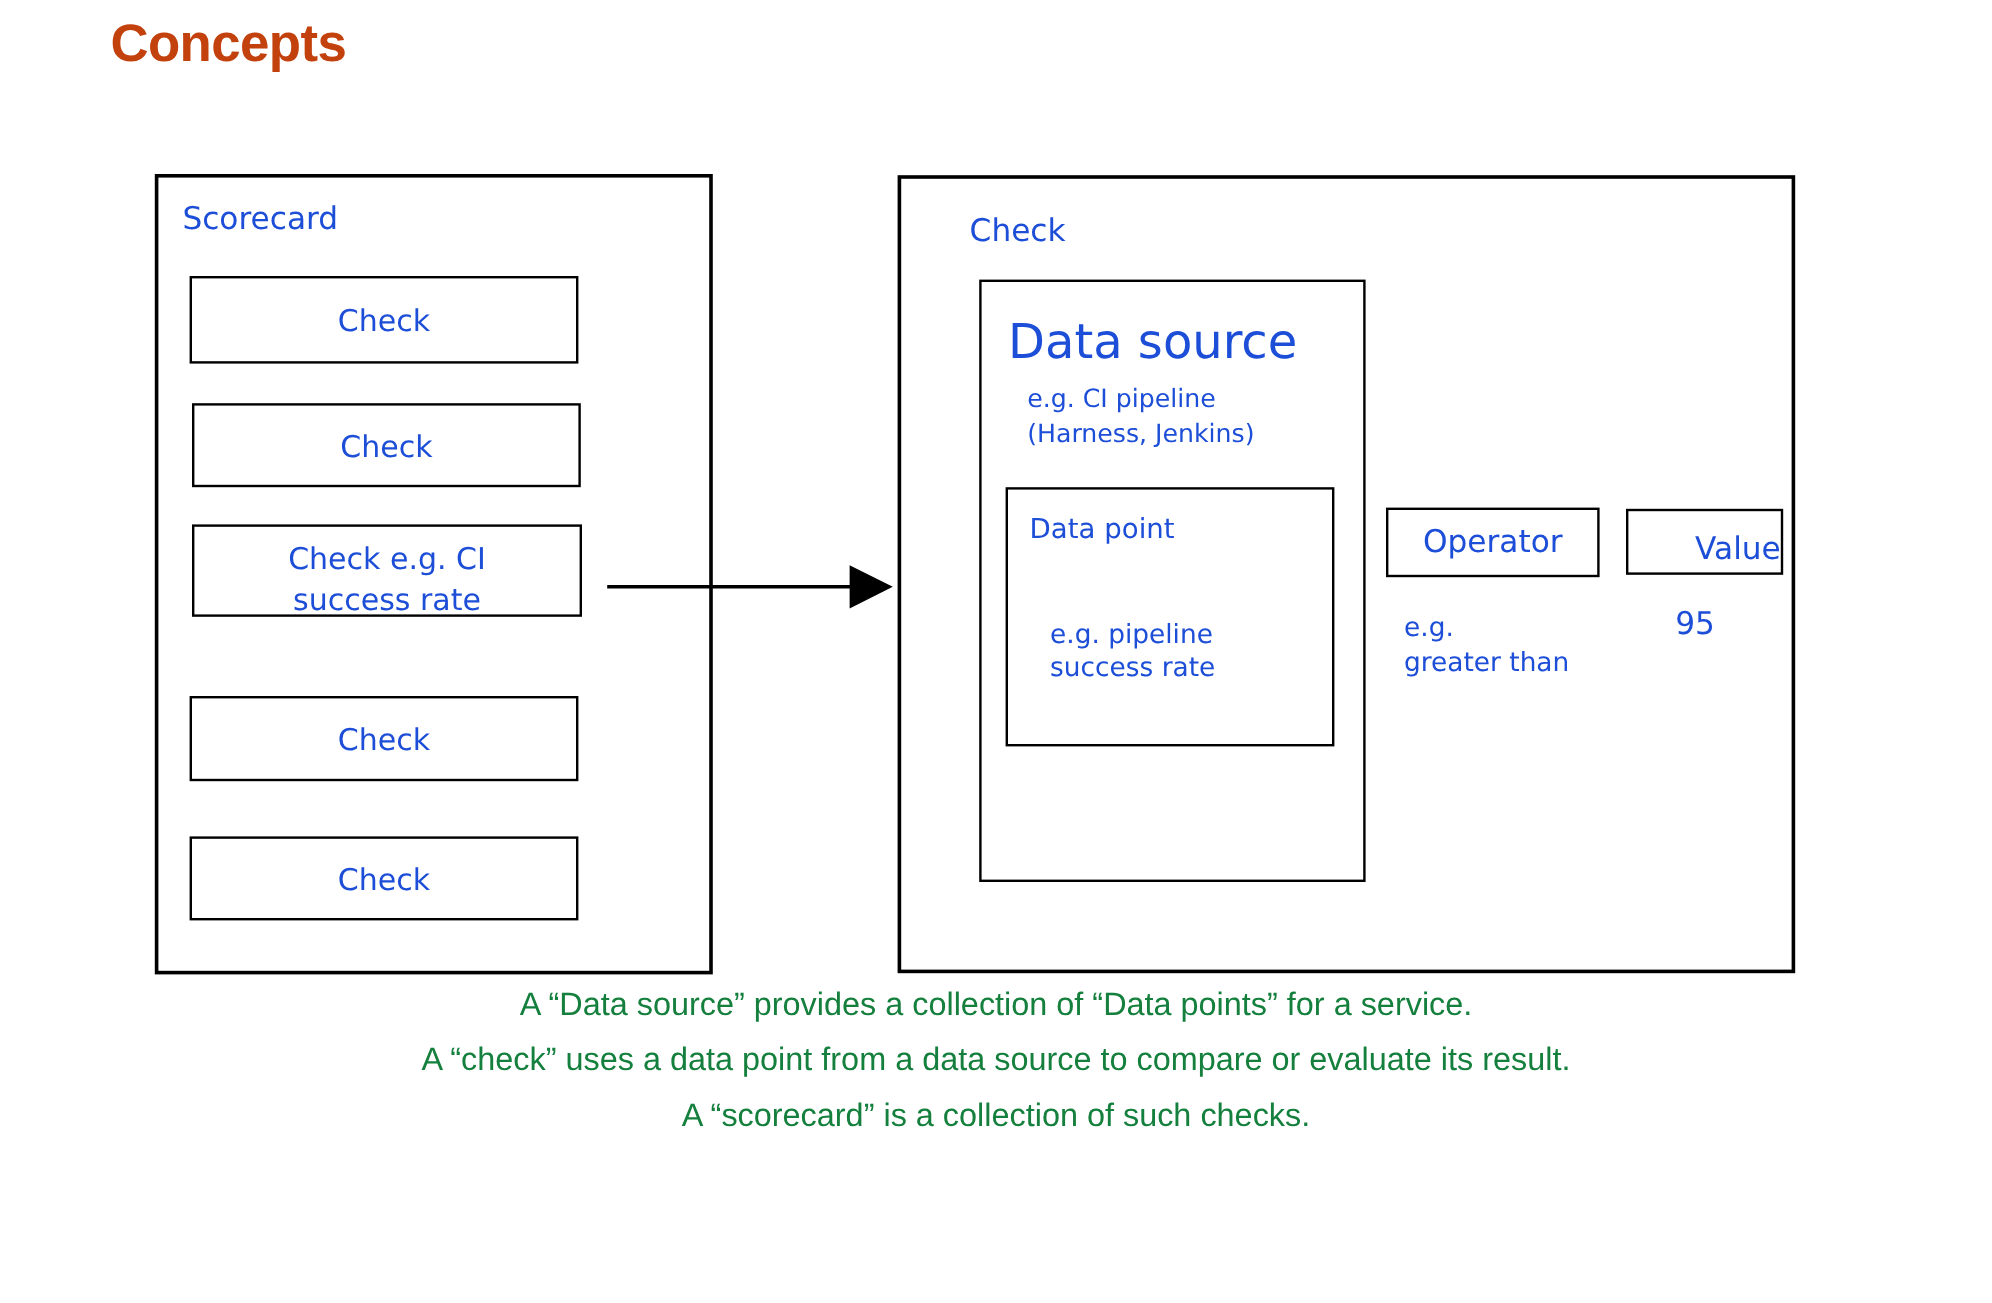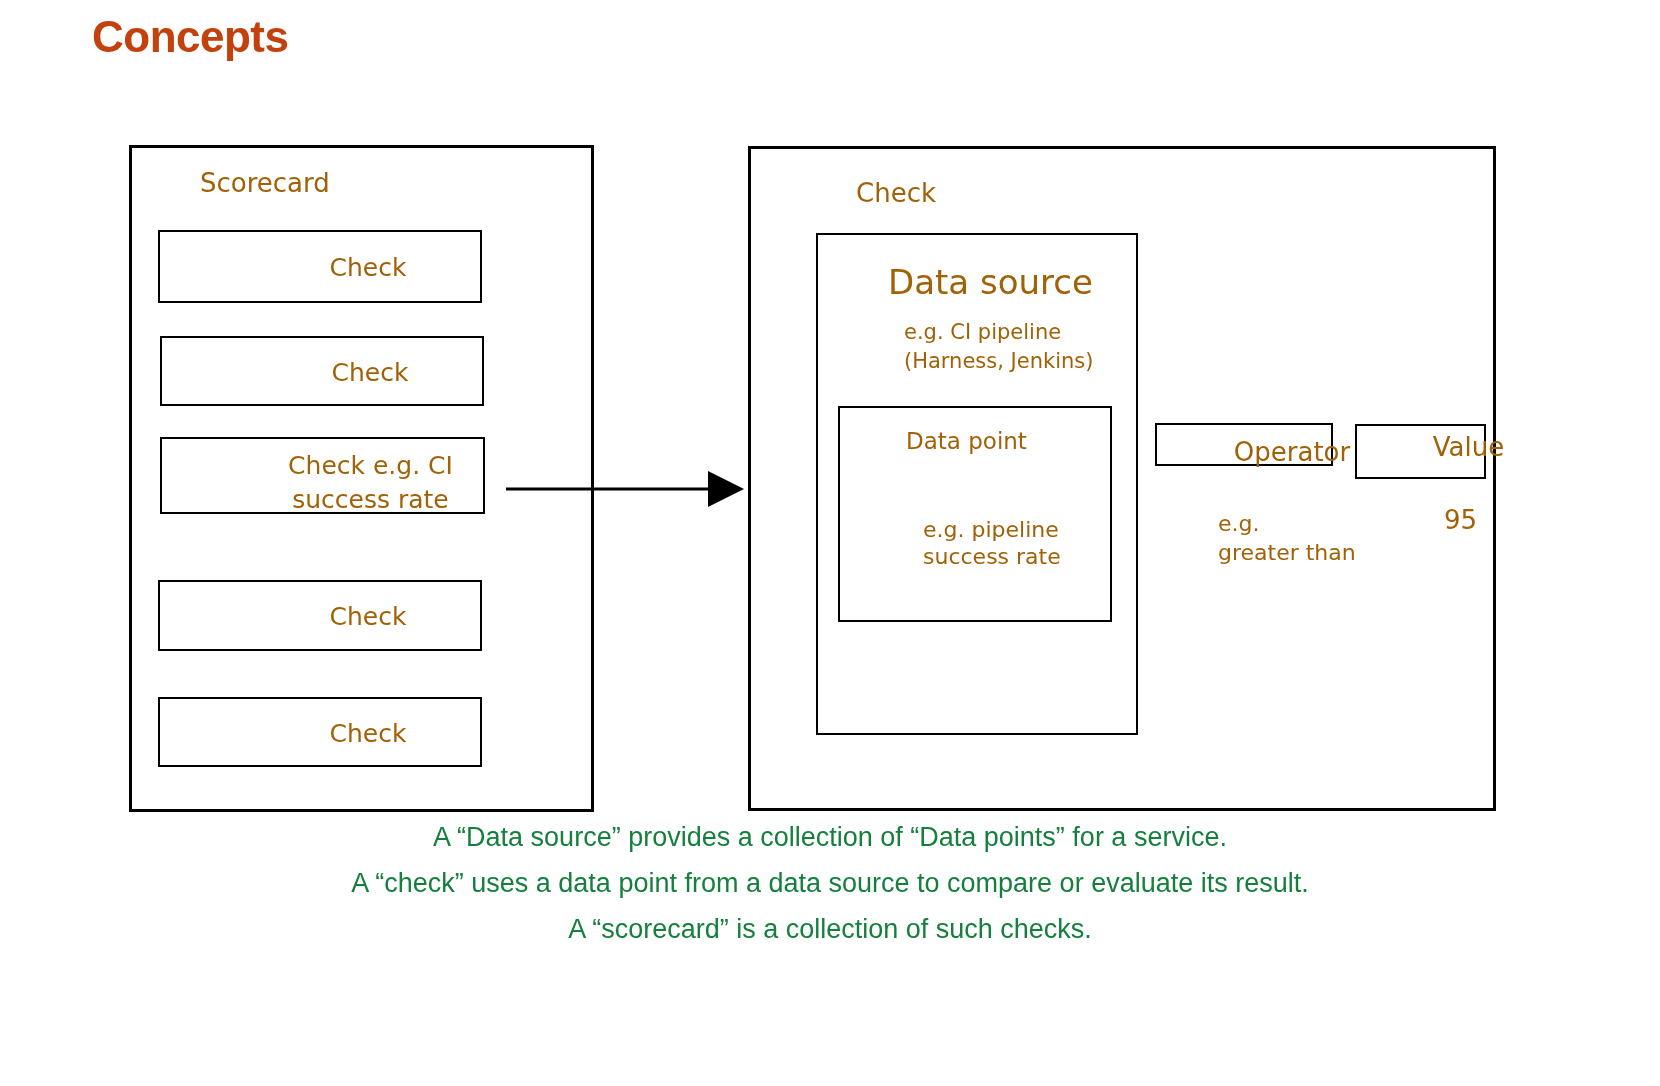--- a/index.html
+++ b/index.html
@@ -40,35 +40,34 @@
     position: absolute;
     box-sizing: border-box;
     border: 3px solid #000000;
     background: transparent;
   }
   .sketch-box.thin { border-width: 2px; }
 
   .hand {
     position: absolute;
     font-family: "DejaVu Sans", sans-serif;
-    color: #a16207;
+    color: #1d4ed8;
     white-space: pre;
     line-height: 1.18;
-    margin-left: 48px;
   }
   .hand.center {
     text-align: center;
     width: 100%;
     left: 0;
   }
 
   
   .h-title   { font-size: 26px; }
   .h-box     { font-size: 25px; }
-  .h-ds      { font-size: 34px; }
+  .h-ds      { font-size: 40px; }
   .h-sub     { font-size: 21px; }
   .h-small   { font-size: 22px; }
   .h-val     { font-size: 26px; }
 
   
   #arrow-svg {
     position: absolute;
     left: 500px;
     top: 455px;
     width: 250px;
@@ -141,29 +140,29 @@
   <div class="hand h-sub" style="left:856px; top:349px;">(Harness, Jenkins)</div>
 
   <div class="sketch-box thin" style="left:838px; top:406px; width:274px; height:216px;">
   </div>
 
   <div class="hand h-sub" style="left:858px; top:428px; font-size:23px;">Data point</div>
 
   <div class="hand h-small" style="left:875px; top:517px;">e.g. pipeline</div>
   <div class="hand h-small" style="left:875px; top:544px;">success rate</div>
 
-  <div class="sketch-box thin" style="left:1155px; top:423px; width:178px; height:43px;">
+  <div class="sketch-box thin" style="left:1155px; top:423px; width:178px; height:58px;">
     <div class="hand h-val center" style="top:12px;">Operator</div>
   </div>
 
   <div class="hand h-small" style="left:1170px; top:511px;text-align:center;">e.g.</div>
   <div class="hand h-small" style="left:1170px; top:540px;">greater than</div>
 
   <div class="sketch-box thin" style="left:1355px; top:424px; width:131px; height:55px;">
-    <div class="hand h-val center" style="top:6px;">Value</div>
+    <div class="hand h-val center" style="top:17px;text-align:right;">Value</div>
   </div>
 
   <div class="hand h-val" style="left:1396px; top:505px;">95</div>
 
 </div>
 
 <div id="caption">
   <div>A “Data source” provides a collection of “Data points” for a service.</div>
   <div>A “check” uses a data point from a data source to compare or evaluate its result.</div>
   <div>A “scorecard” is a collection of such checks.</div>

